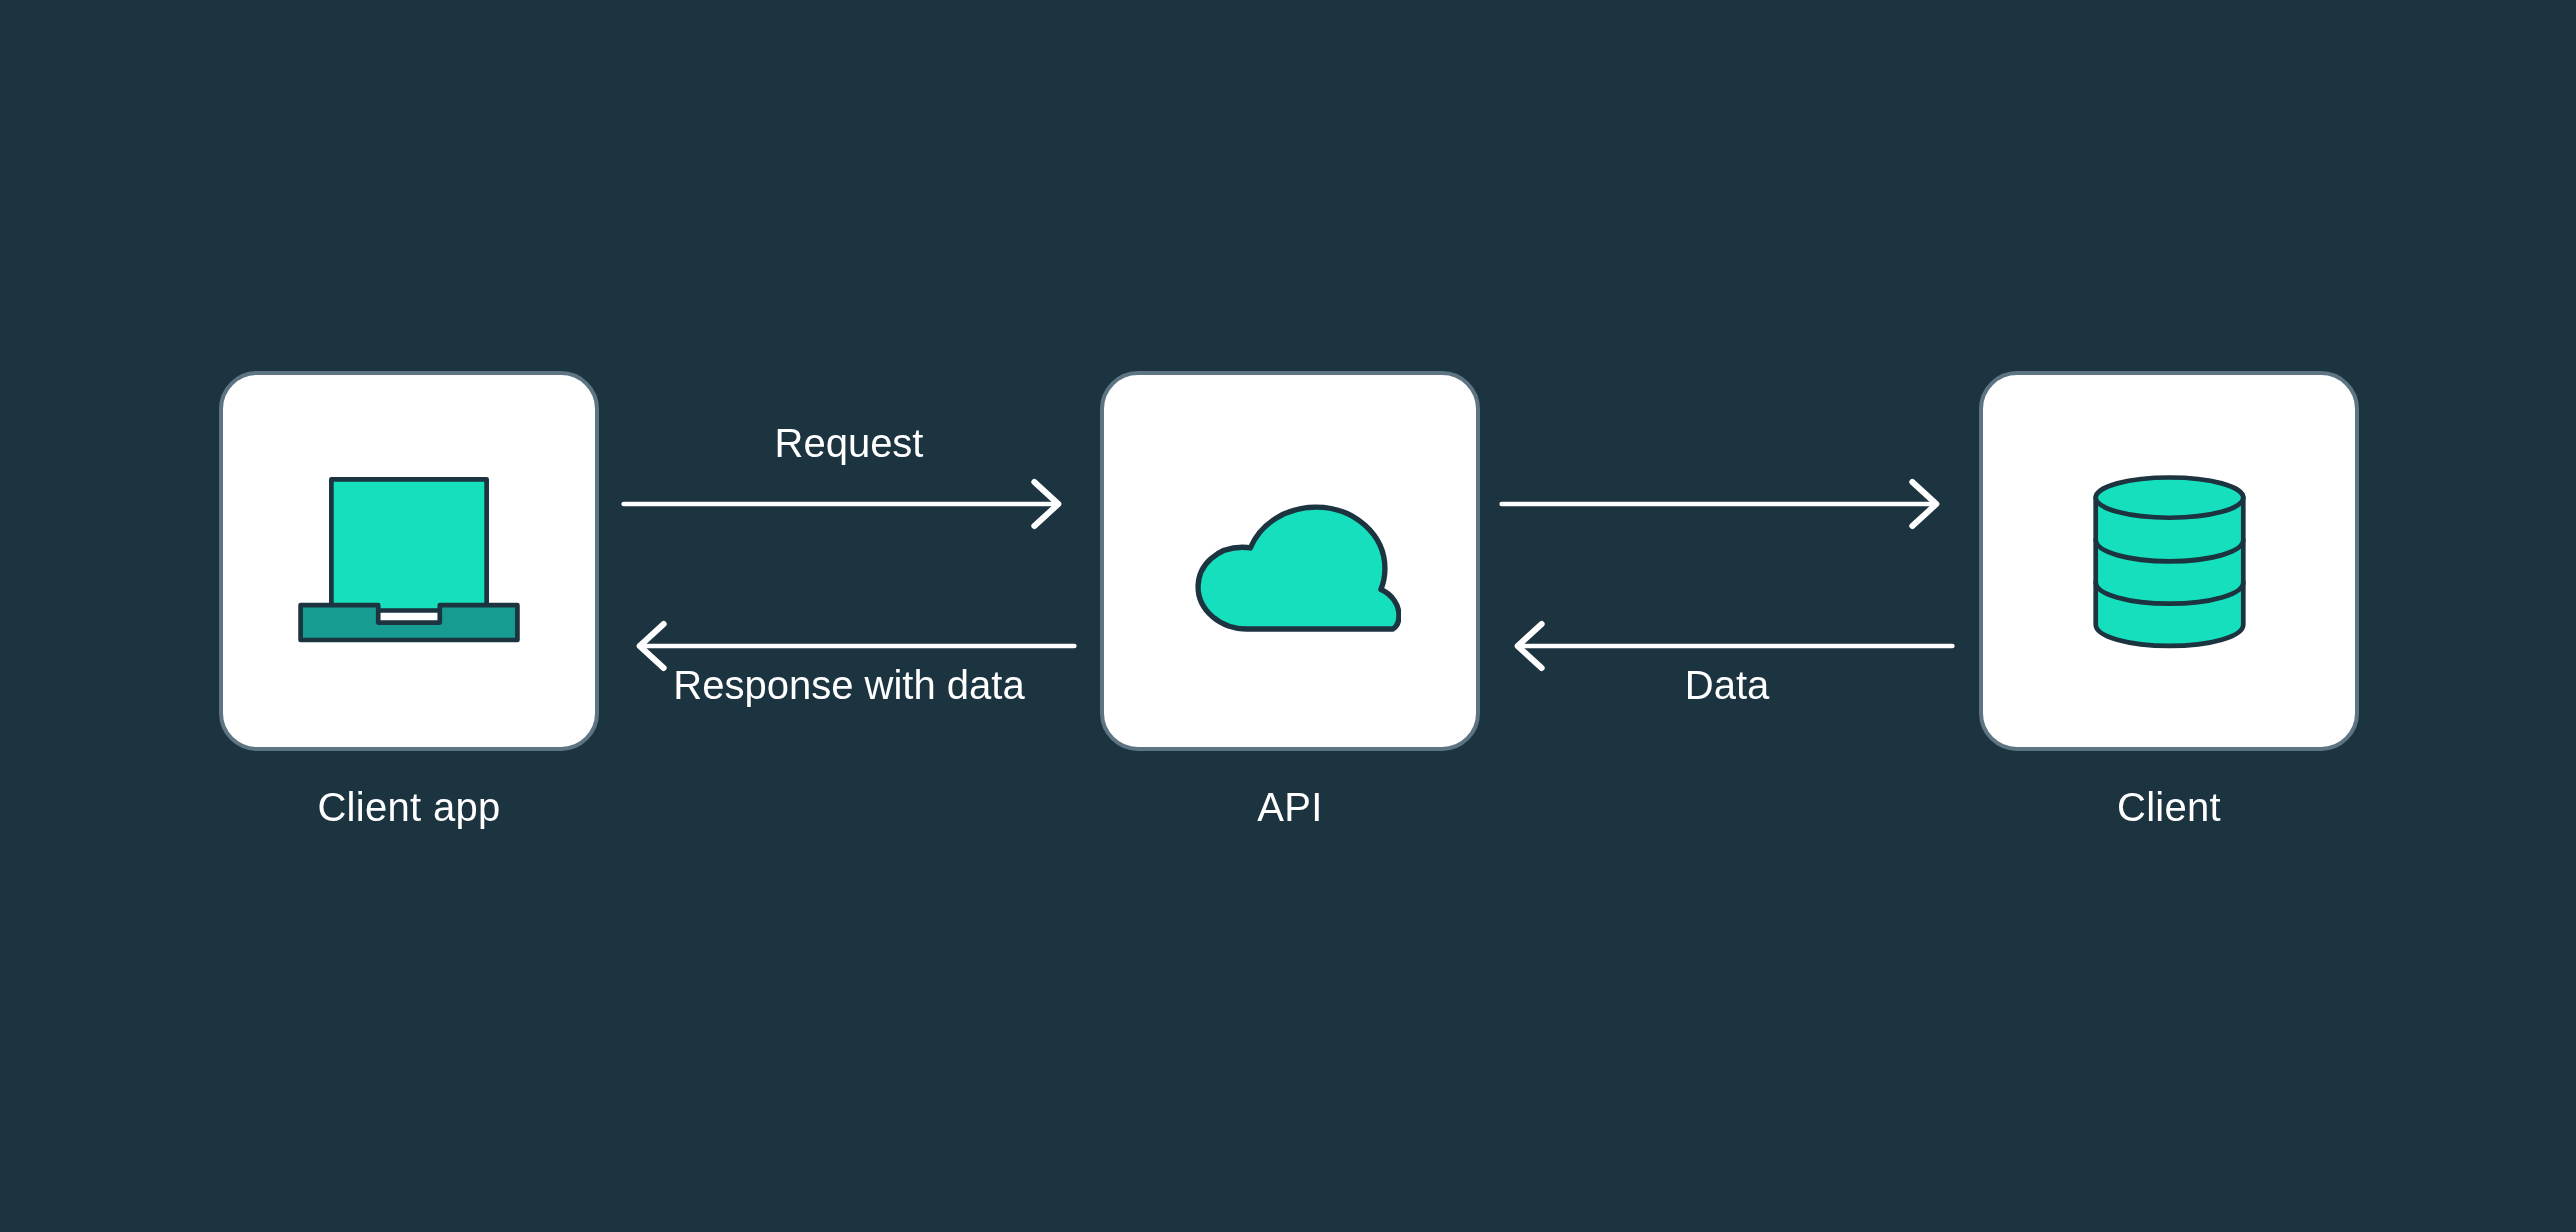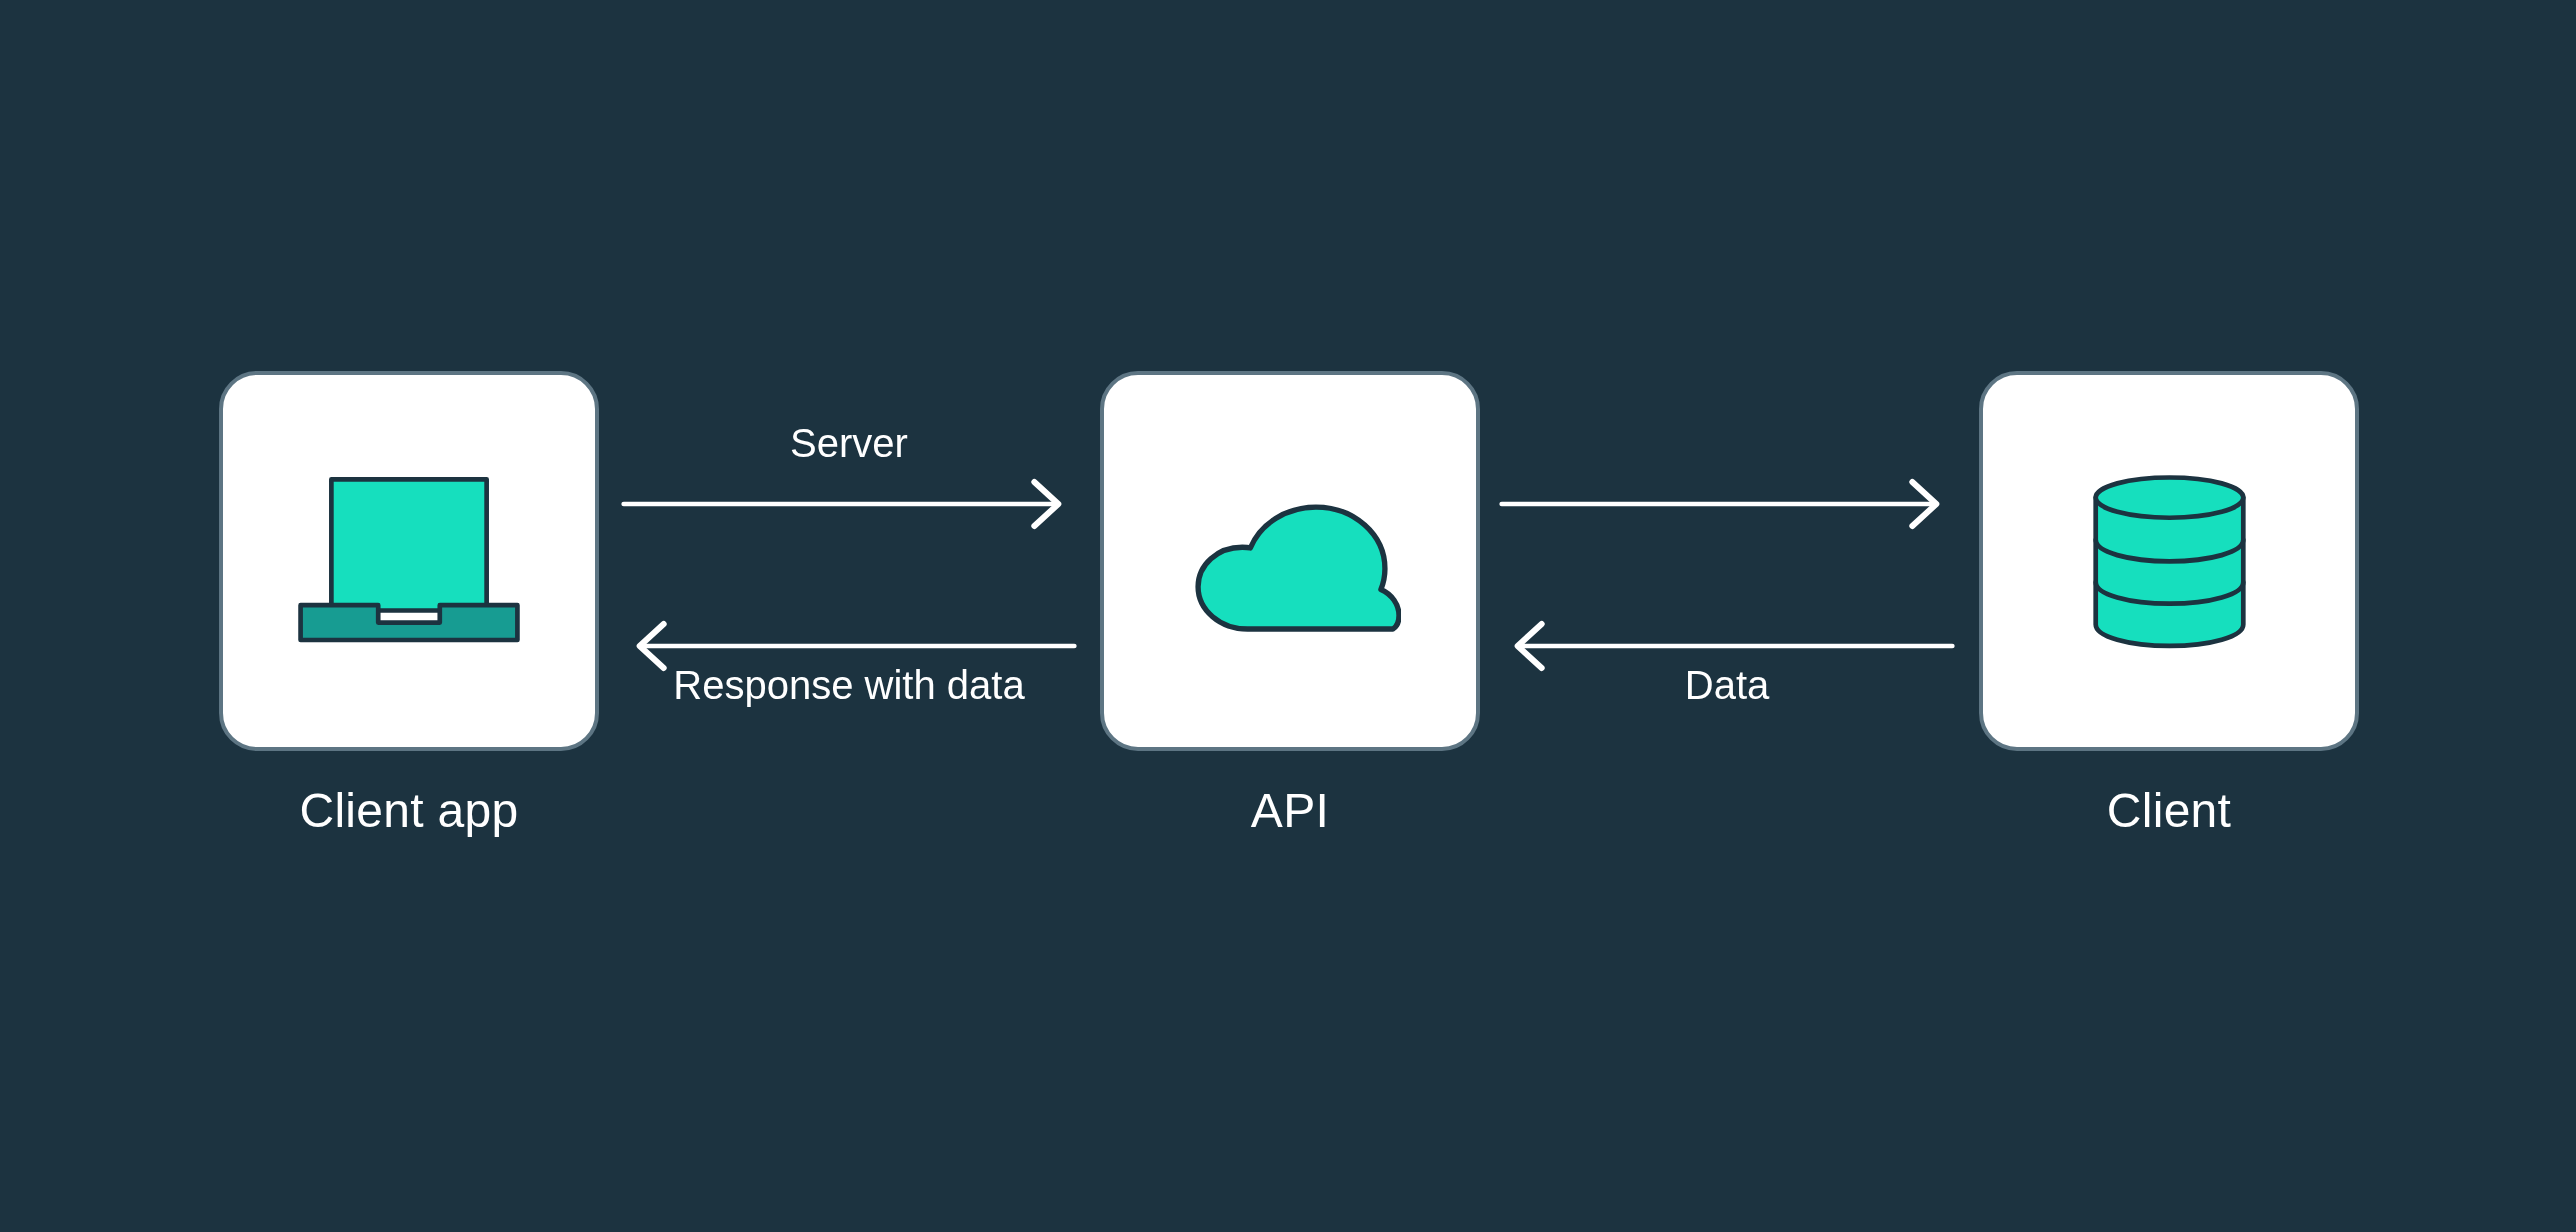--- a/index.html
+++ b/index.html
@@ -30,21 +30,21 @@
   }
   .card svg { display:block; }
 
   .node-title {
     position:absolute;
     top:416px;
     left:0;
     width:380px;
     text-align:center;
     color:#ffffff;
-    font-size:48px;
+    font-size:40px;
     font-weight:400;
     letter-spacing:0.3px;
     white-space:nowrap;
     line-height:1;
   }
 
   
   .connector { position:absolute; }
 
   .conn-label {
@@ -114,21 +114,21 @@
 
           <path d="M10 164 C10 182 59 196 120 196 C181 196 230 182 230 164" fill="none" stroke="#1c3340" stroke-width="7" stroke-linecap="round"></path>
         </svg>
       </span>
     </div>
     <div class="node-title">Client</div>
   </div>
 
   <div class="connector" style="left:621px; top:423px; width:456px; height:282px;">
 
-    <div class="conn-label top">Server</div>
+    <div class="conn-label top">Request</div>
 
     <svg class="arrow-svg" style="top:51px;" width="456" height="60" viewBox="0 0 680 90">
       <line x1="2" y1="45" x2="650" y2="45" stroke="#ffffff" stroke-width="7" stroke-linecap="round"></line>
       <polyline points="618,12 654,45 618,78" fill="none" stroke="#ffffff" stroke-width="9" stroke-linecap="round" stroke-linejoin="round"></polyline>
     </svg>
 
     <svg class="arrow-svg" style="top:193px;" width="456" height="60" viewBox="0 0 680 90">
       <line x1="30" y1="45" x2="678" y2="45" stroke="#ffffff" stroke-width="7" stroke-linecap="round"></line>
       <polyline points="62,12 26,45 62,78" fill="none" stroke="#ffffff" stroke-width="9" stroke-linecap="round" stroke-linejoin="round"></polyline>
     </svg>

